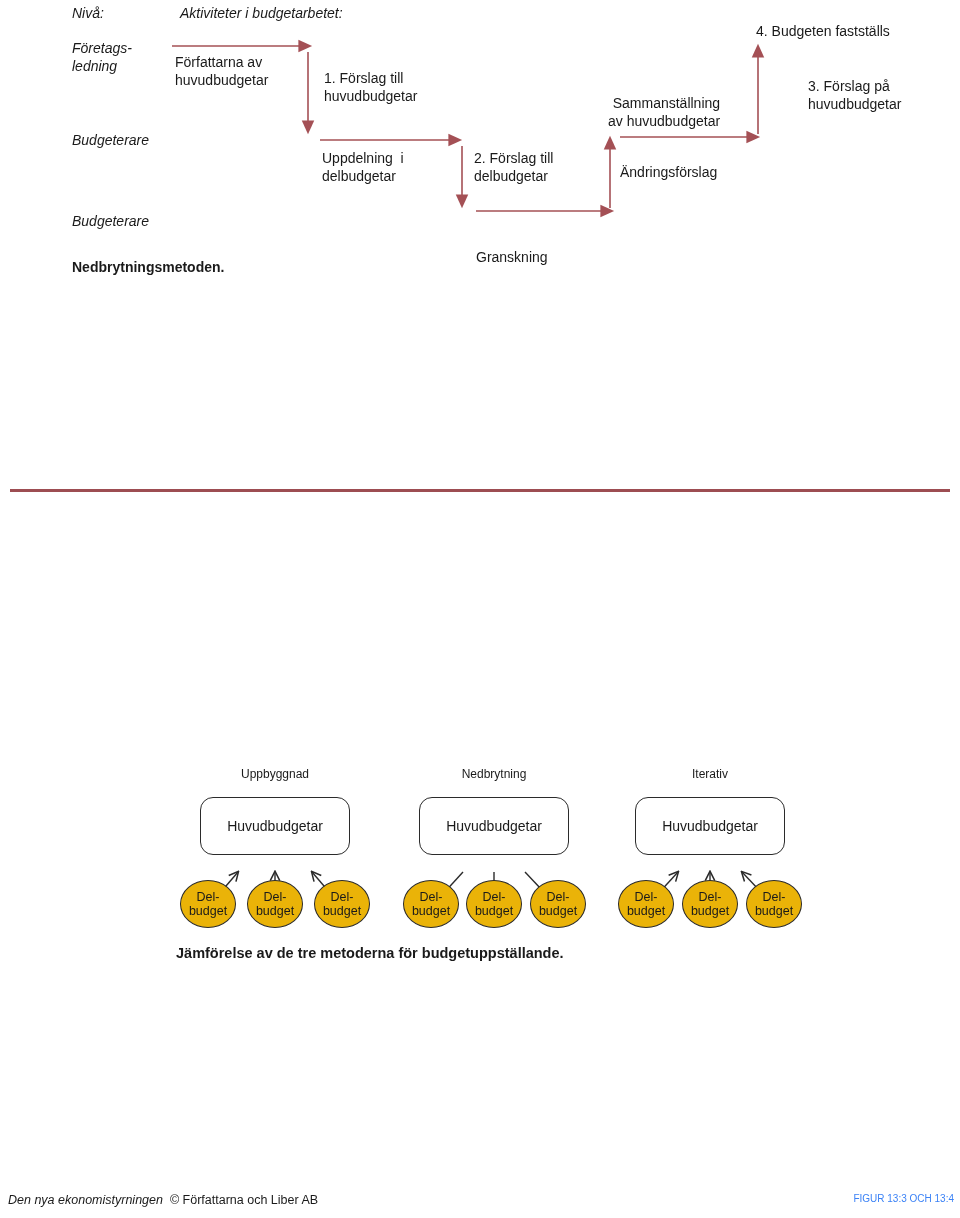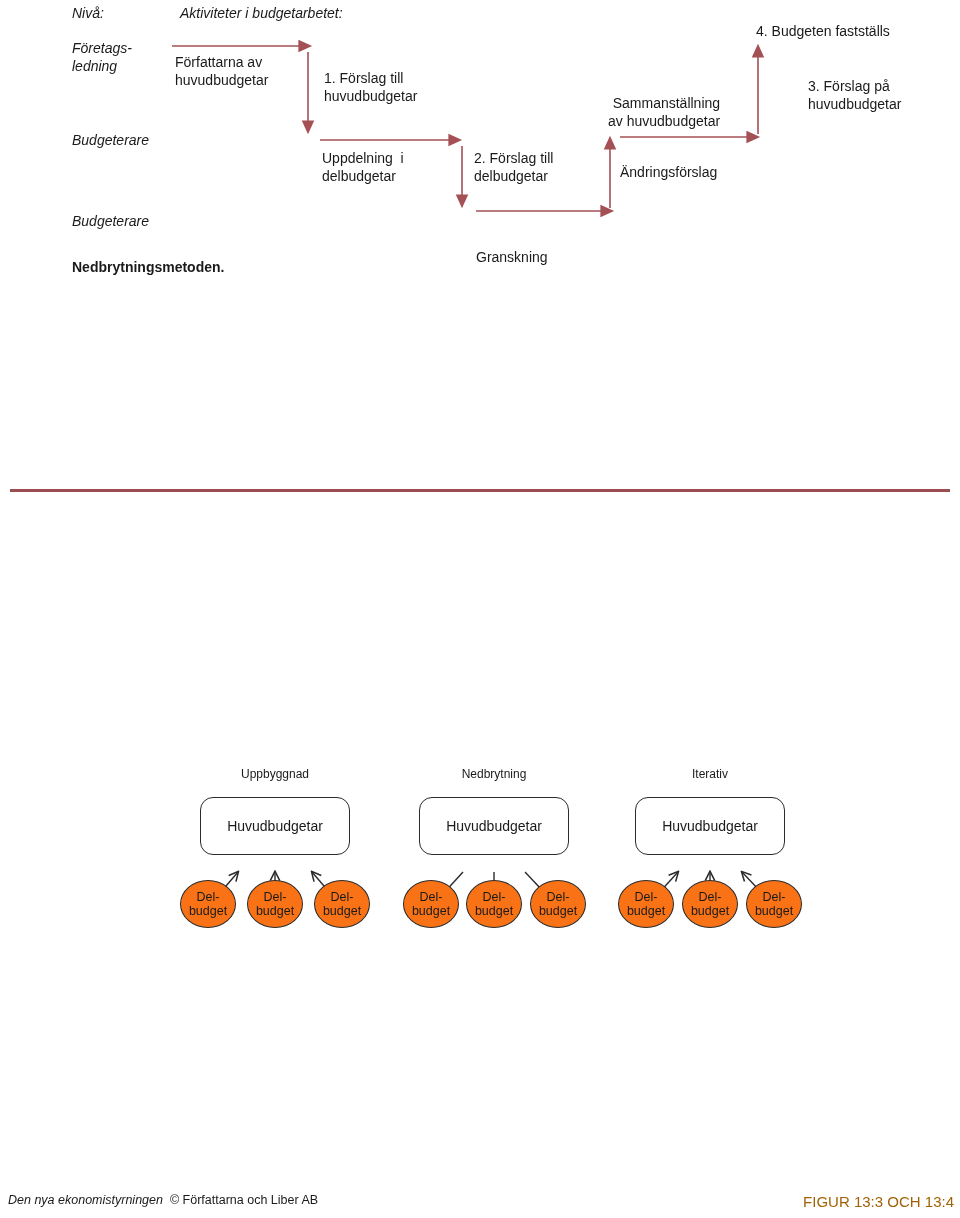--- a/index.html
+++ b/index.html
@@ -77,21 +77,21 @@
     justify-content: center;
     font-size: 14px;
     color: #1a1a1a;
   }
 
   .subcircle {
     position: absolute;
     box-sizing: border-box;
     border: 1.6px solid #2b2b2b;
     border-radius: 50%;
-    background: #f97316;
+    background: #eab308;
     display: flex;
     flex-direction: column;
     align-items: center;
     justify-content: center;
     font-size: 12.5px;
     line-height: 14px;
     color: #1a1a1a;
     text-align: center;
   }
 
@@ -107,23 +107,23 @@
     position: absolute;
     left: 8px; top: 0;
     font-size: 12.5px;
     white-space: pre;
     color: #1a1a1a;
   }
   #footer .left .work { font-style: italic; }
   #footer .right {
     position: absolute;
     right: 6px; top: 0;
-    font-size: 15px;
-    white-space: pre;
-    color: #a16207;
+    font-size: 10px;
+    white-space: pre;
+    color: #3b82f6;
   }
 </style>
 </head>
 <body>
 
 <div class="page">
 
   <svg id="top-flow" viewBox="0 0 960 300">
     <defs>
       <marker id="ah" markerWidth="9" markerHeight="9" refX="1" refY="4.5" orient="auto" markerUnits="strokeWidth">
@@ -267,19 +267,20 @@
   </div>
   <div class="subcircle" style="left:682px; top:880px; width:56px; height:48px;">
     <span>Del-
 budget</span>
   </div>
   <div class="subcircle" style="left:746px; top:880px; width:56px; height:48px;">
     <span>Del-
 budget</span>
   </div>
 
+  <div class="t bold" style="left:176px; top:944px; font-size:14.5px;">Jämförelse av de tre metoderna för budgetuppställande.</div>
 
   <div id="footer">
     <div class="left"><span class="work">Den nya ekonomistyrningen</span><span>  © Författarna och Liber AB</span></div>
     <div class="right">FIGUR 13:3 OCH 13:4</div>
   </div>
 
 </div>
 
 </body></html>

